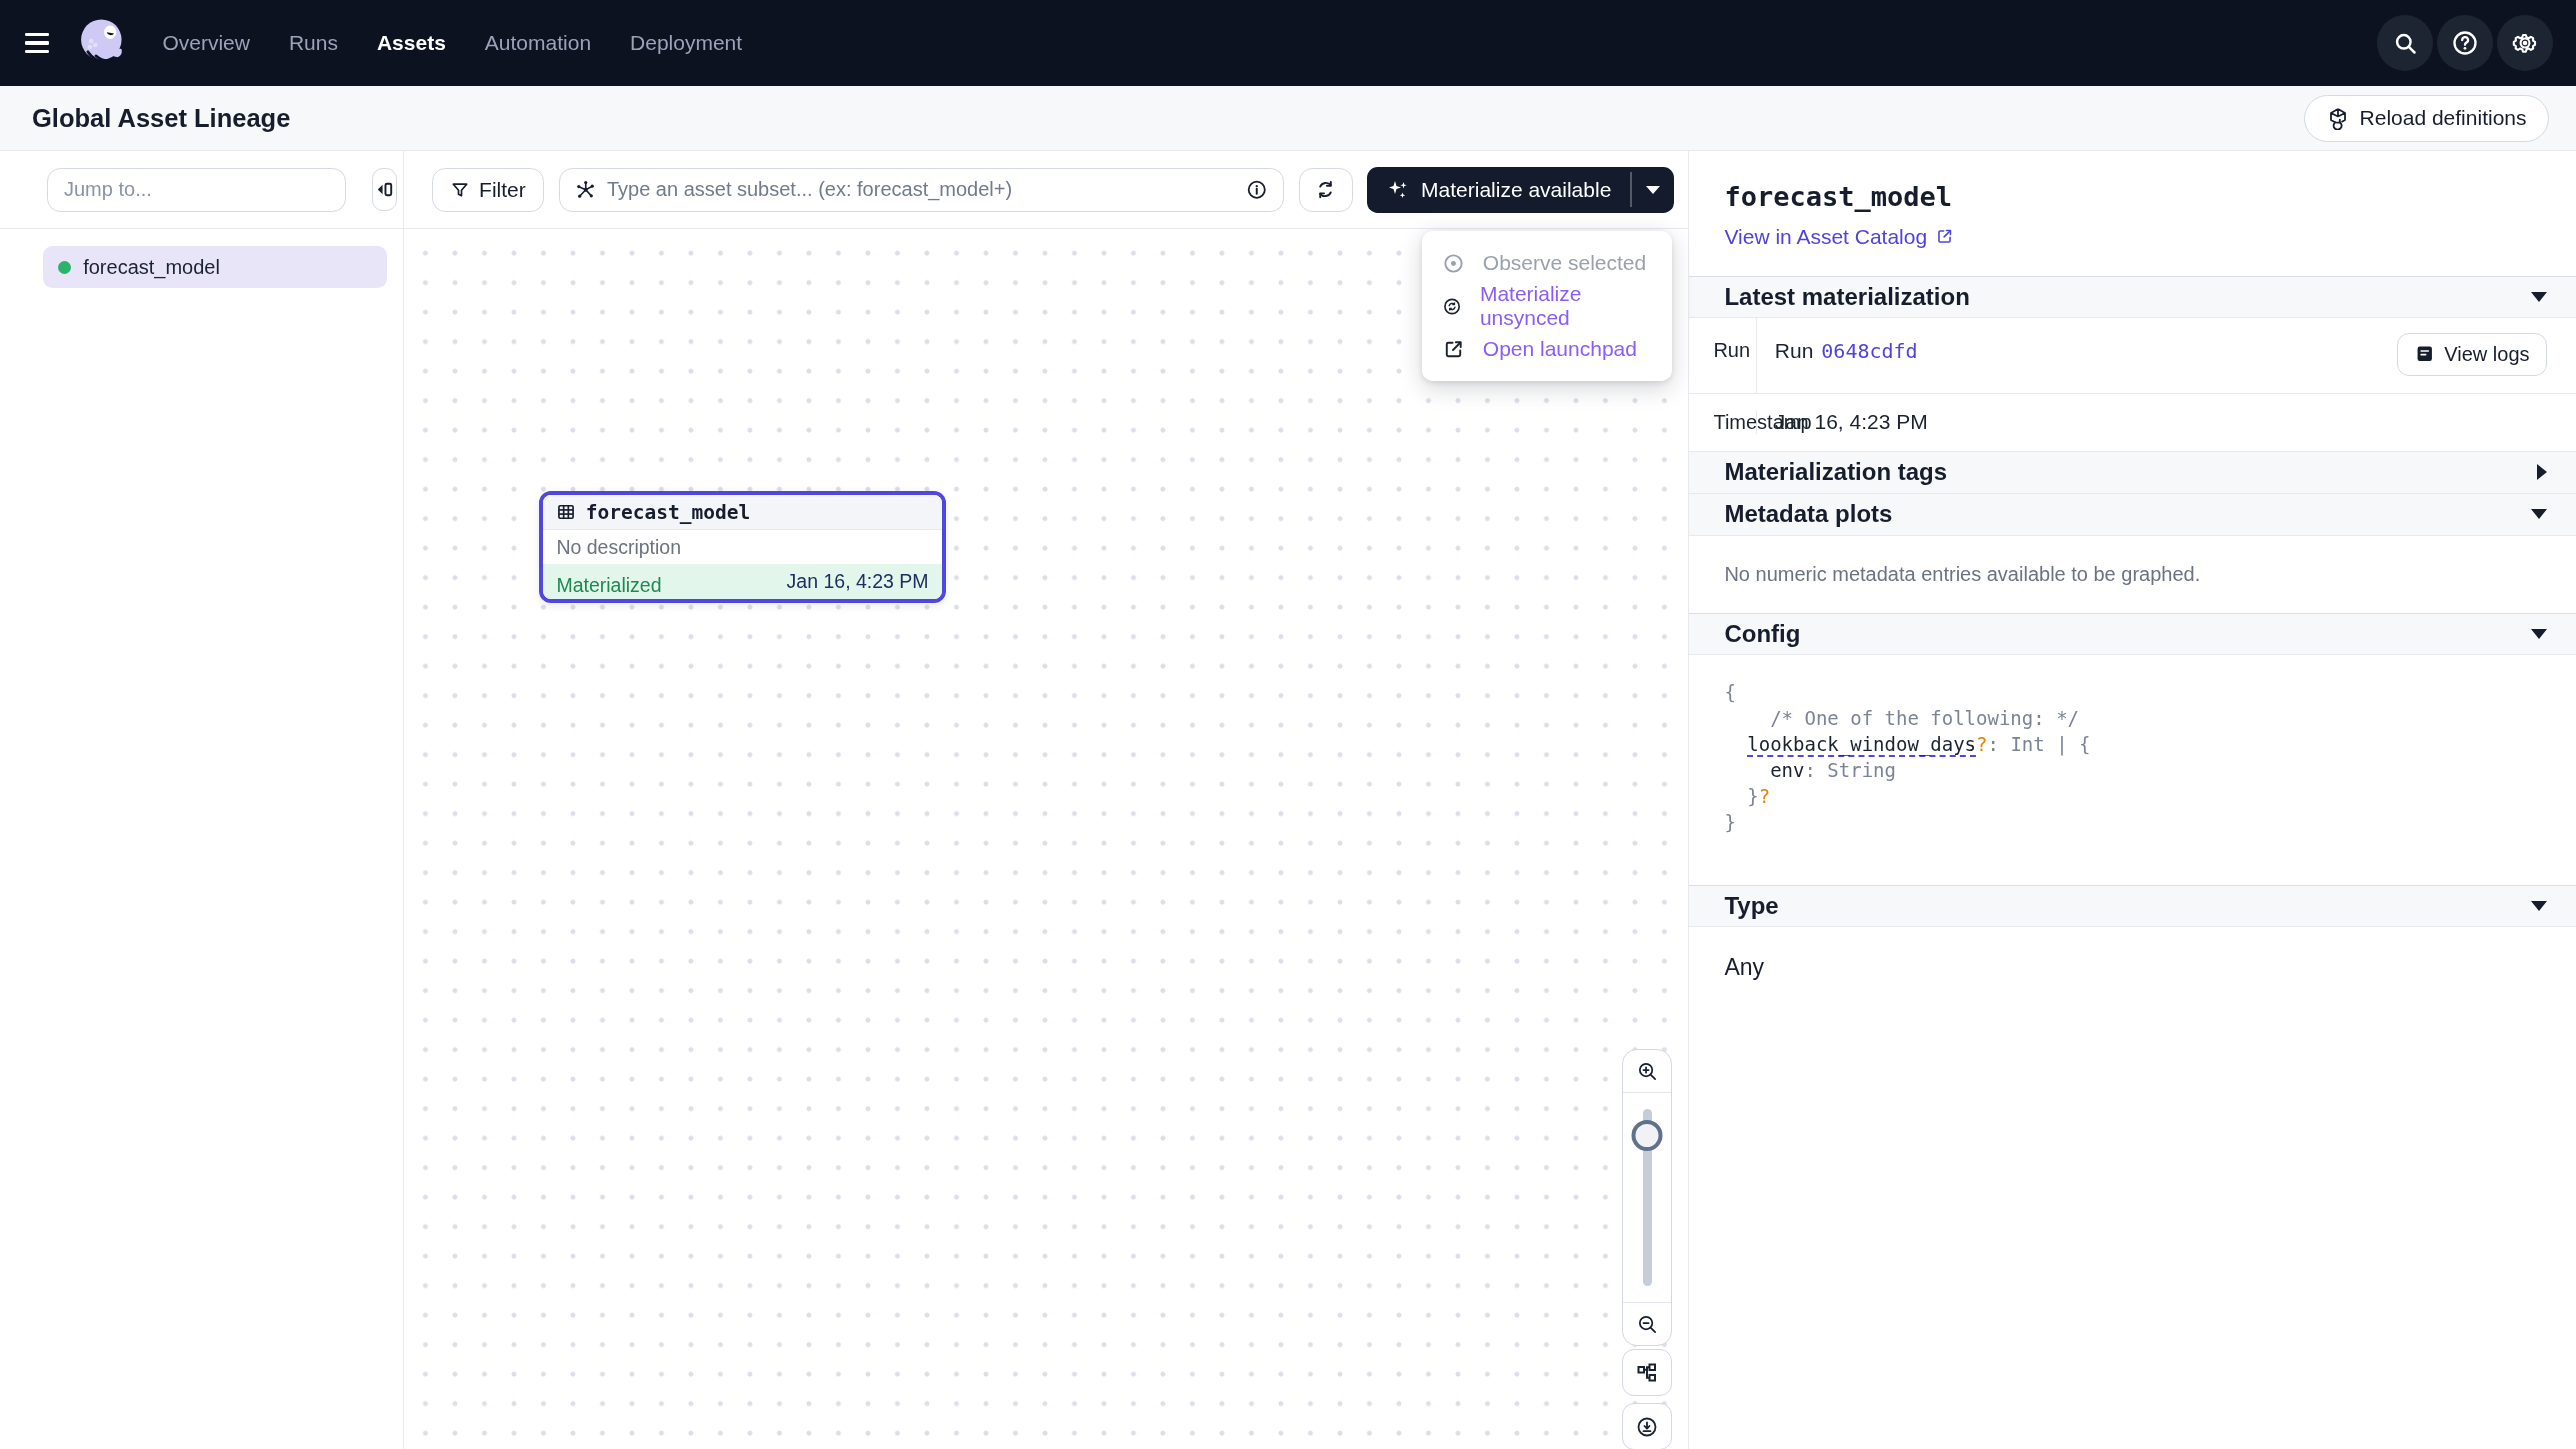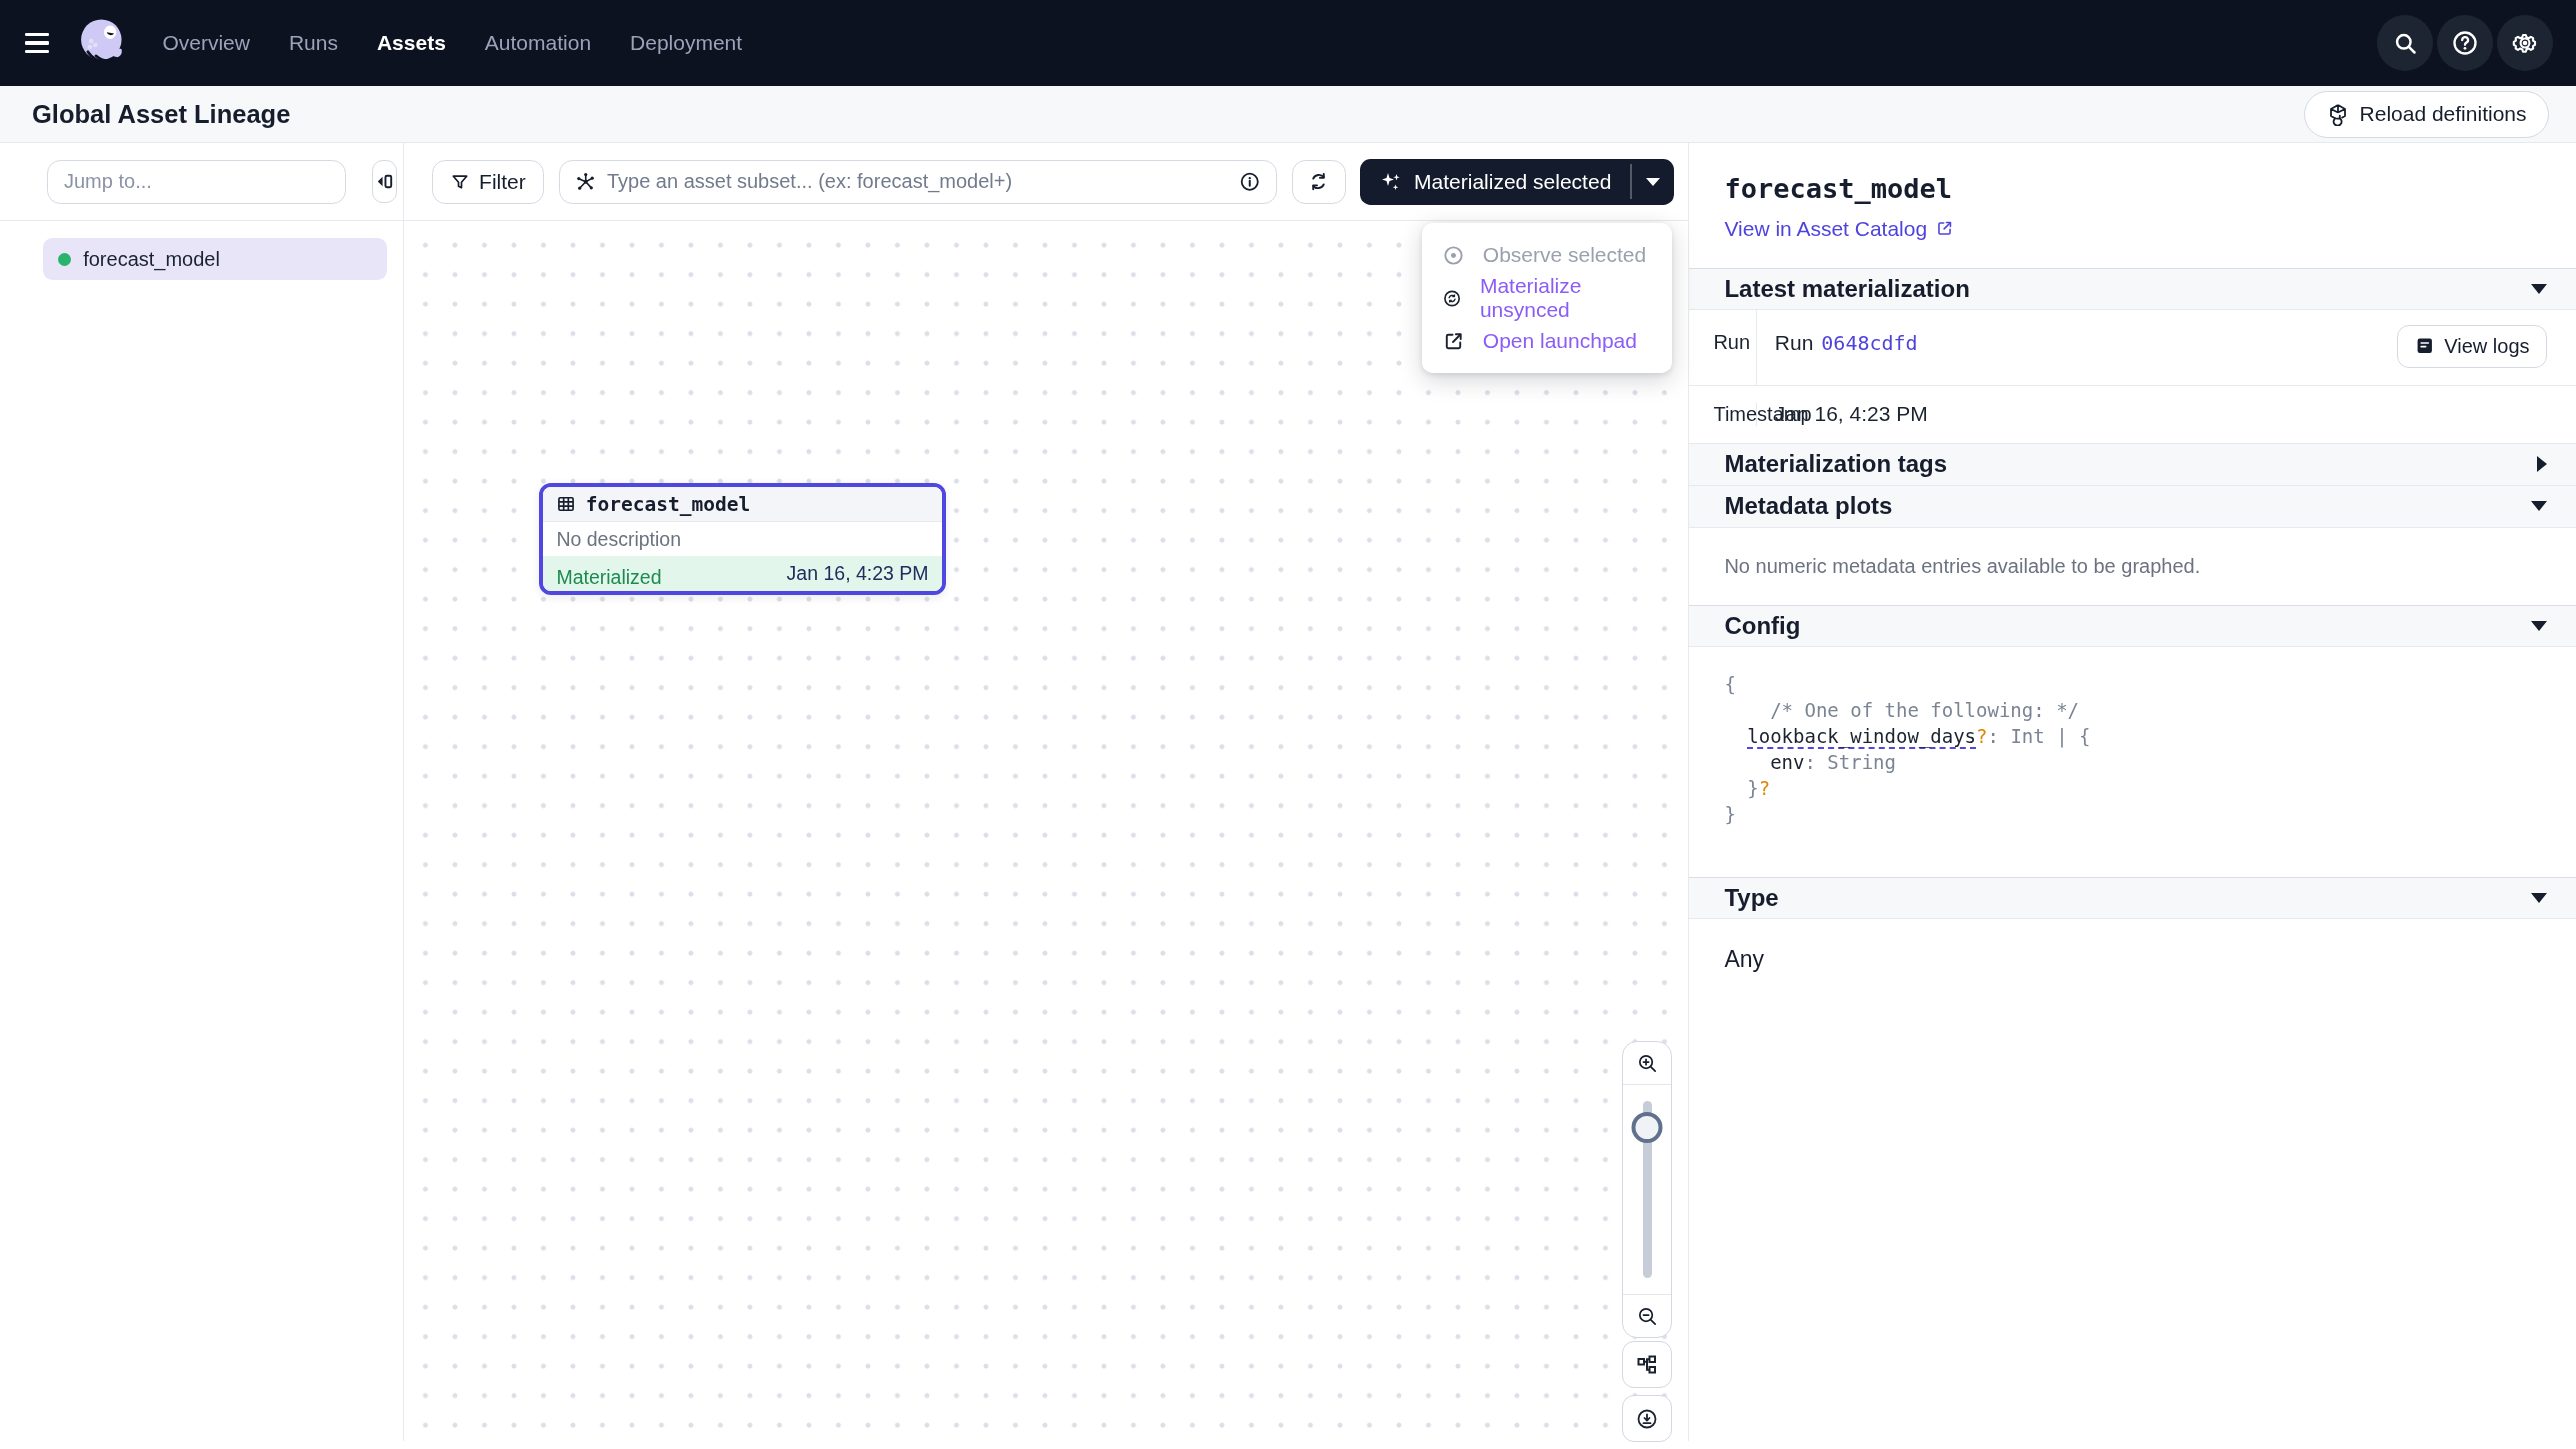--- a/index.html
+++ b/index.html
@@ -11,21 +11,21 @@
   .hamburger { width:58px; height:86px; display:flex; flex-direction:column; justify-content:center; align-items:center; gap:5.4px; cursor:pointer; margin-left:8px; }
   .hamburger span { display:block; width:24px; height:3.4px; background:#fff; border-radius:1.3px; }
   .logo { width:64px; height:64px; margin:0 9.4px 0 4px; display:flex; align-items:center; justify-content:center; }
   .navlinks { display:flex; align-items:center; gap:39px; margin-left:19px; }
   .navlink { font-size:21px; color:#9AA3B8; font-weight:500; cursor:pointer; }
   .navlink.active { color:#FFFFFF; font-weight:700; }
   .topnav-right { margin-left:auto; margin-right:23px; display:flex; gap:4px; }
   .circle-btn { width:56px; height:56px; border-radius:50%; background:#1D2432; display:flex; align-items:center; justify-content:center; cursor:pointer; }
 
   
-  .header-band { height:57px; background:#F7F8FA; border-bottom:1.3px solid #E7E9EF; display:flex; align-items:center; padding:0 27px 0 32px;gap:40px; }
+  .header-band { height:65px; background:#F7F8FA; border-bottom:1.3px solid #E7E9EF; display:flex; align-items:center; padding:0 27px 0 32px;gap:40px; }
   .page-title { font-size:25.5px; font-weight:600; color:#161D2D; }
   .reload-btn { margin-left:auto; height:47px; border:1.3px solid #D4D9E2; background:#FFFFFF; border-radius:23.5px; display:flex; align-items:center; gap:9.4px; padding:0 21.5px; font-size:21px; color:#161D2D; cursor:pointer; }
 
   
   .main { display:flex; height:1298px; }
   .sidebar { width:404px; border-right:1.3px solid #E7E9EF; background:#fff; }
   .sidebar-head { height:78px; border-bottom:1.3px solid #E7E9EF; display:flex; align-items:center; padding:0 19px 0 47px; gap:25.5px; }
   .jump-input { flex:1; height:44px; border:1.3px solid #D4D9E2; border-radius:13.4px; padding:0 16px; font-size:20px; color:#161D2D; outline:none; font-family:"Liberation Sans", sans-serif; }
   .jump-input::placeholder { color:#8A93A6; }
   .panel-toggle { width:43px; height:43px; border:1.3px solid #D4D9E2; border-radius:10.7px; background:#fff; display:flex; align-items:center; justify-content:center; cursor:pointer; }
@@ -234,21 +234,21 @@
             <path d="M6.5 20v-4h4" stroke="#161D2D" stroke-width="2" fill="none" stroke-linecap="round" stroke-linejoin="round"></path>
           </svg>
       </div>
       <div class="split-btn">
         <div class="split-main">
           <svg width="24" height="24" viewBox="0 0 24 24">
               <path d="M9 3l1.5 5L15 9.5 10.5 11 9 16l-1.5-5L3 9.5 7.5 8z" fill="#fff"></path>
               <path d="M17.5 4l.8 2.4 2.4.8-2.4.8-.8 2.4-.8-2.4-2.4-.8 2.4-.8z" fill="#fff"></path>
               <path d="M16.5 14.5l.7 2 2 .7-2 .7-.7 2-.7-2-2-.7 2-.7z" fill="#fff"></path>
             </svg>
-          <span>Materialized selected</span>
+          <span>Materialize available</span>
         </div>
         <div class="split-divider"></div>
         <div class="split-caret">
           <span class="caret-down-sm"></span>
         </div>
       </div>
     </div>
 
     <div class="graph-canvas"></div>
 

